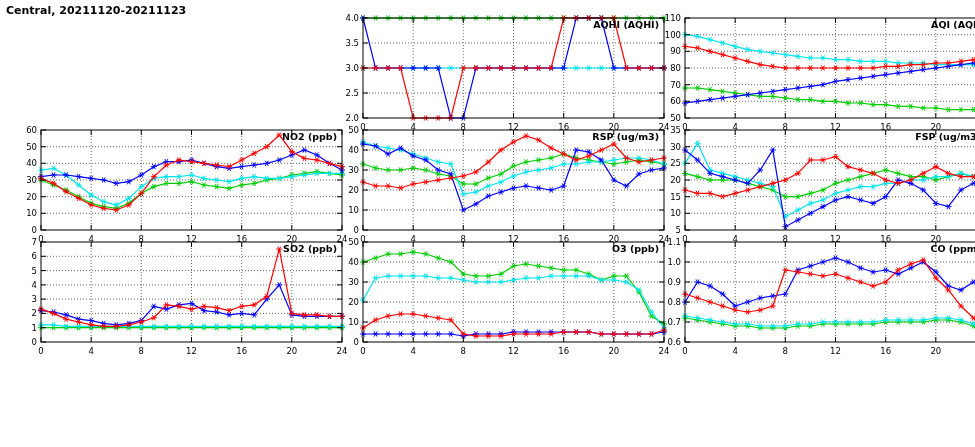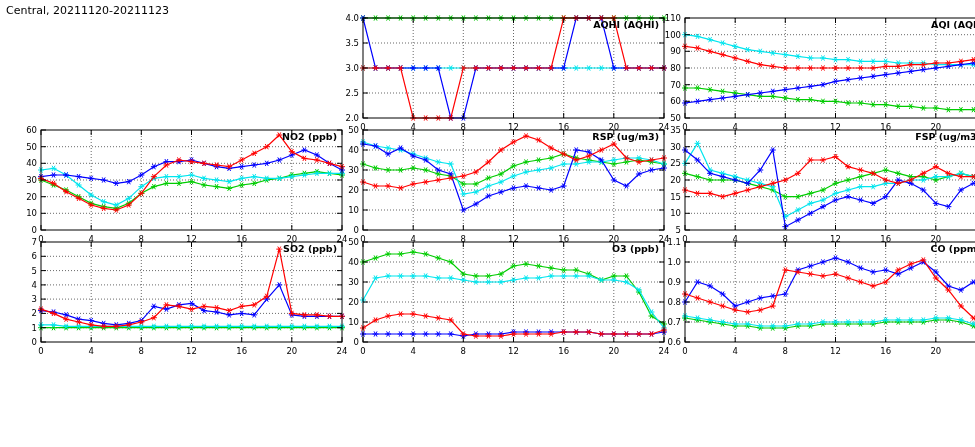--- a/index.html
+++ b/index.html
@@ -1,17 +1,17 @@
 <!DOCTYPE html>
 <html><head>
 <meta charset="utf-8">
 <style>
   html,body{margin:0;padding:0;background:#ffffff;}
   body{width:975px;height:447px;font-family:"DejaVu Sans",sans-serif;position:relative;overflow:hidden;}
-  #title{position:absolute;left:6px;top:4px;font-size:11px;font-weight:normal;color:#000;}
+  #title{position:absolute;left:6px;top:4px;font-size:11px;font-weight:bold;color:#000;}
   .panel{position:absolute;}
   .panel svg{display:block;}
   .plabel{font-family:"DejaVu Sans",sans-serif;font-size:9.5px;font-weight:bold;fill:#000;}
   .tick{font-family:"DejaVu Sans",sans-serif;font-size:8.5px;fill:#000;}
 </style>
 </head>
 <body>
 
 <div id="title">Central, 20211120-20211123</div>
 

